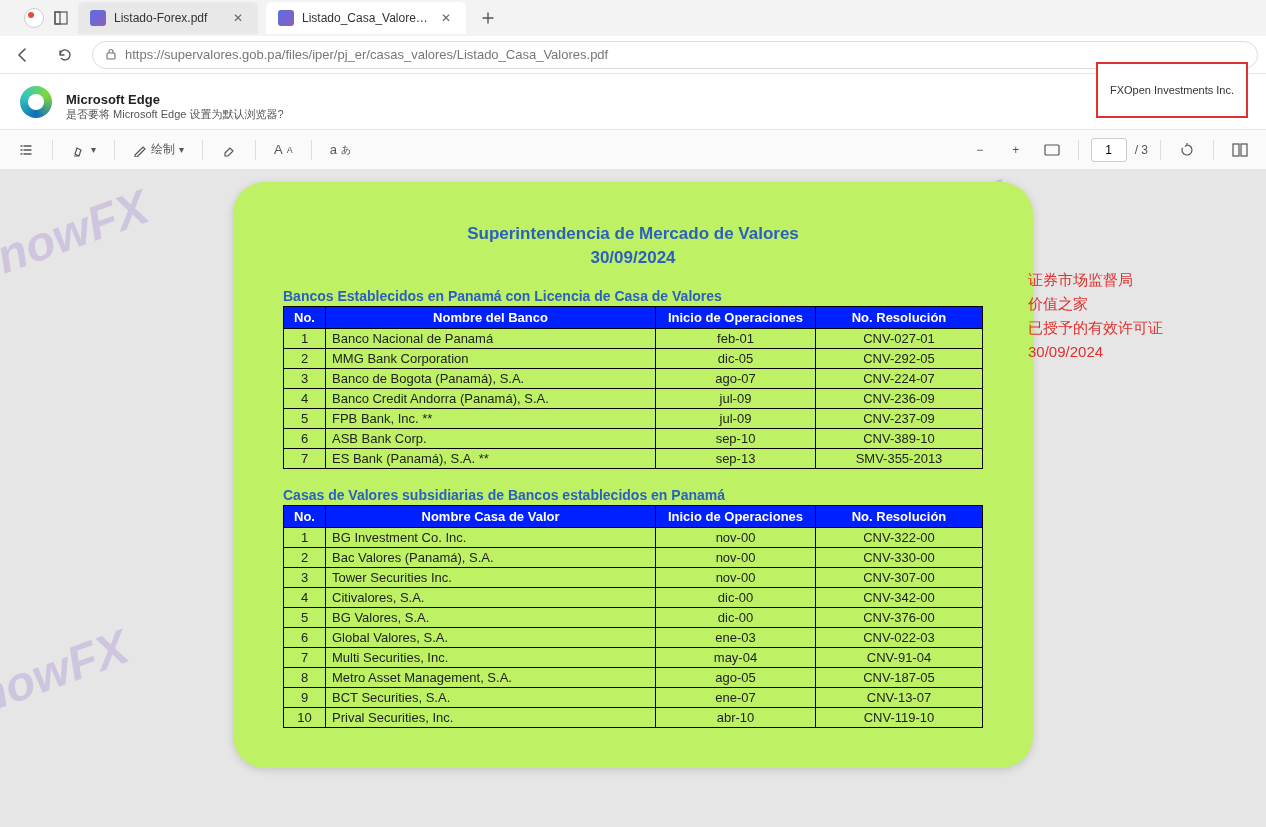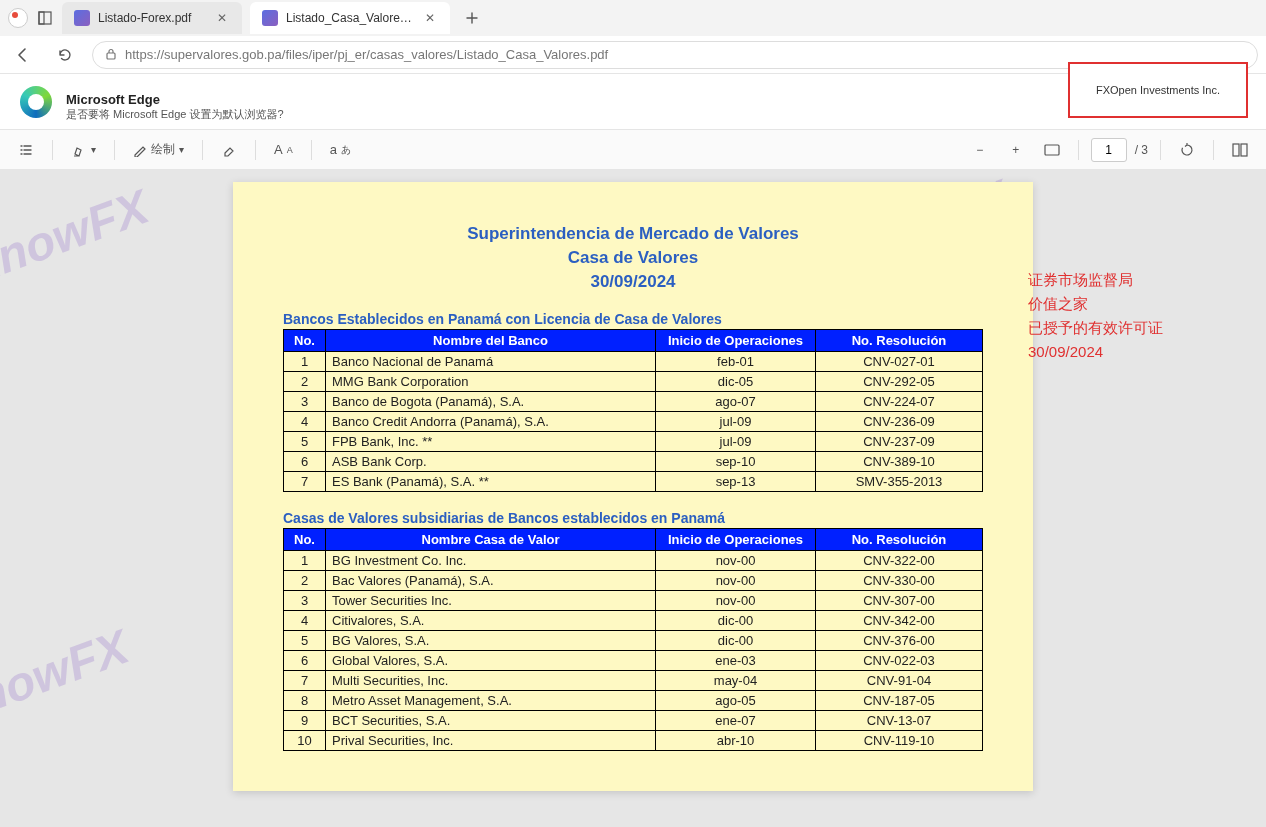--- a/index.html
+++ b/index.html
@@ -1,19 +1,19 @@
 <!DOCTYPE html>
 <html><head>
 <meta charset="utf-8">
 <style>
 * { margin:0; padding:0; box-sizing:border-box; }
 body { font-family:"Segoe UI",Arial,sans-serif; background:#fff; width:1266px; height:827px; overflow:hidden; position:relative; }
 
 
-.titlebar { height:36px; background:#f3f3f3; display:flex; align-items:center; padding:0 8px; gap:8px; }
+.titlebar { height:36px; background:#f3f3f3; display:flex; align-items:center; padding:0 24px; gap:8px; }
 .profile { width:20px; height:20px; border:1px solid #ccc; border-radius:50%; position:relative; background:#fff; }
 .profile::before { content:""; position:absolute; left:3px; top:3px; width:6px; height:6px; border-radius:50%; background:#e74c3c; }
 .win-icon { width:18px; height:18px; display:flex; align-items:center; justify-content:center; color:#555; }
 .tab { display:flex; align-items:center; height:32px; padding:0 12px; border-radius:6px 6px 0 0; gap:8px; font-size:12px; color:#333; min-width:180px; max-width:200px; }
 .tab.inactive { background:#e8e8e8; }
 .tab.active { background:#fff; }
 .tab-favicon { width:16px; height:16px; border-radius:3px; background:linear-gradient(135deg,#5b6ee1,#8b5fbf); flex-shrink:0; }
 .tab-title { flex:1; overflow:hidden; text-overflow:ellipsis; white-space:nowrap; }
 .tab-close { width:16px; height:16px; display:flex; align-items:center; justify-content:center; color:#666; cursor:pointer; }
 .newtab { width:28px; height:28px; display:flex; align-items:center; justify-content:center; color:#555; border-radius:4px; }
@@ -35,21 +35,21 @@
 
 .pdf-toolbar { height:40px; display:flex; align-items:center; padding:0 12px; gap:8px; border-bottom:1px solid #e5e5e5; background:#fafafa; }
 .tool-btn { height:28px; min-width:28px; padding:0 6px; display:flex; align-items:center; justify-content:center; color:#555; border-radius:4px; gap:4px; font-size:12px; }
 .tool-sep { width:1px; height:20px; background:#ddd; margin:0 4px; }
 .tool-spacer { flex:1; }
 .page-input { width:36px; height:24px; border:1px solid #ccc; text-align:center; font-size:12px; border-radius:3px; }
 .page-total { font-size:12px; color:#555; }
 
 
 .viewport { position:relative; height:657px; background:#e6e6e6; overflow:hidden; }
-.page { position:absolute; left:50%; transform:translateX(-50%); top:12px; width:800px; background:#fef9c3; box-shadow:0 2px 8px rgba(0,0,0,0.15); padding:40px 50px; }
+.page { position:absolute; left:50%; transform:translateX(-50%); top:12px; width:800px; background:#bef264; box-shadow:0 2px 8px rgba(0,0,0,0.15); padding:40px 50px;border-radius:32px; }
 
 
 .wm { position:absolute; font-size:48px; font-weight:700; color:rgba(140,100,200,0.25); transform:rotate(-20deg); pointer-events:none; font-style:italic; white-space:nowrap; }
 .wm1 { left:-40px; top:40px; }
 .wm2 { left:820px; top:30px; }
 .wm3 { left:-60px; top:480px; }
 .wm4 { left:800px; top:470px; }
 
 
 .doc-title { text-align:center; color:#2b5fc1; font-weight:700; font-size:17px; line-height:1.4; margin-bottom:18px; }
@@ -59,21 +59,21 @@
 td { border:1.5px solid #000; font-size:13px; padding:2px 6px; color:#222; }
 td.no { text-align:center; width:42px; }
 td.name { width:330px;margin-left:29px; }
 td.date { text-align:center; width:160px; }
 td.res { text-align:center; }
 
 
 .trans { position:absolute; right:-130px; top:58px; font-size:15px; color:#e03030; line-height:1.6; font-weight:500;margin-top:28px; }
 
 
-.highlight-box { position:absolute; right:18px; top:62px; width:180px; height:56px; border:2px solid #e03030; display:flex; align-items:center; justify-content:center; font-size:11px; color:#333; background:#fff; }
+.highlight-box { position:absolute; right:18px; top:62px; width:152px; height:56px; border:2px solid #e03030; display:flex; align-items:center; justify-content:center; font-size:11px; color:#333; background:#fff; }
 
 </style>
 </head>
 <body>
 
 <div class="titlebar">
   <div class="profile"></div>
   <div class="win-icon">
     <svg width="14" height="14" viewBox="0 0 14 14">
         <rect x="1" y="1" width="12" height="12" fill="none" stroke="currentColor" stroke-width="1.2"></rect>
@@ -192,21 +192,20 @@
 
 <div class="viewport">
   <div class="wm wm1">KnowFX</div>
   <div class="wm wm2">KnowFX</div>
   <div class="wm wm3">KnowFX</div>
   <div class="wm wm4">KnowFX</div>
 
   <div class="page">
     <div class="doc-title">
       <div>Superintendencia de Mercado de Valores</div>
-      <div>Casa de Valores</div>
       <div>30/09/2024</div>
     </div>
     <div class="trans">
       <div>证券市场监督局</div>
       <div>价值之家</div>
       <div>已授予的有效许可证</div>
       <div>30/09/2024</div>
     </div>
 
     <div class="section-title">Bancos Establecidos en Panamá con Licencia de Casa de Valores</div>

